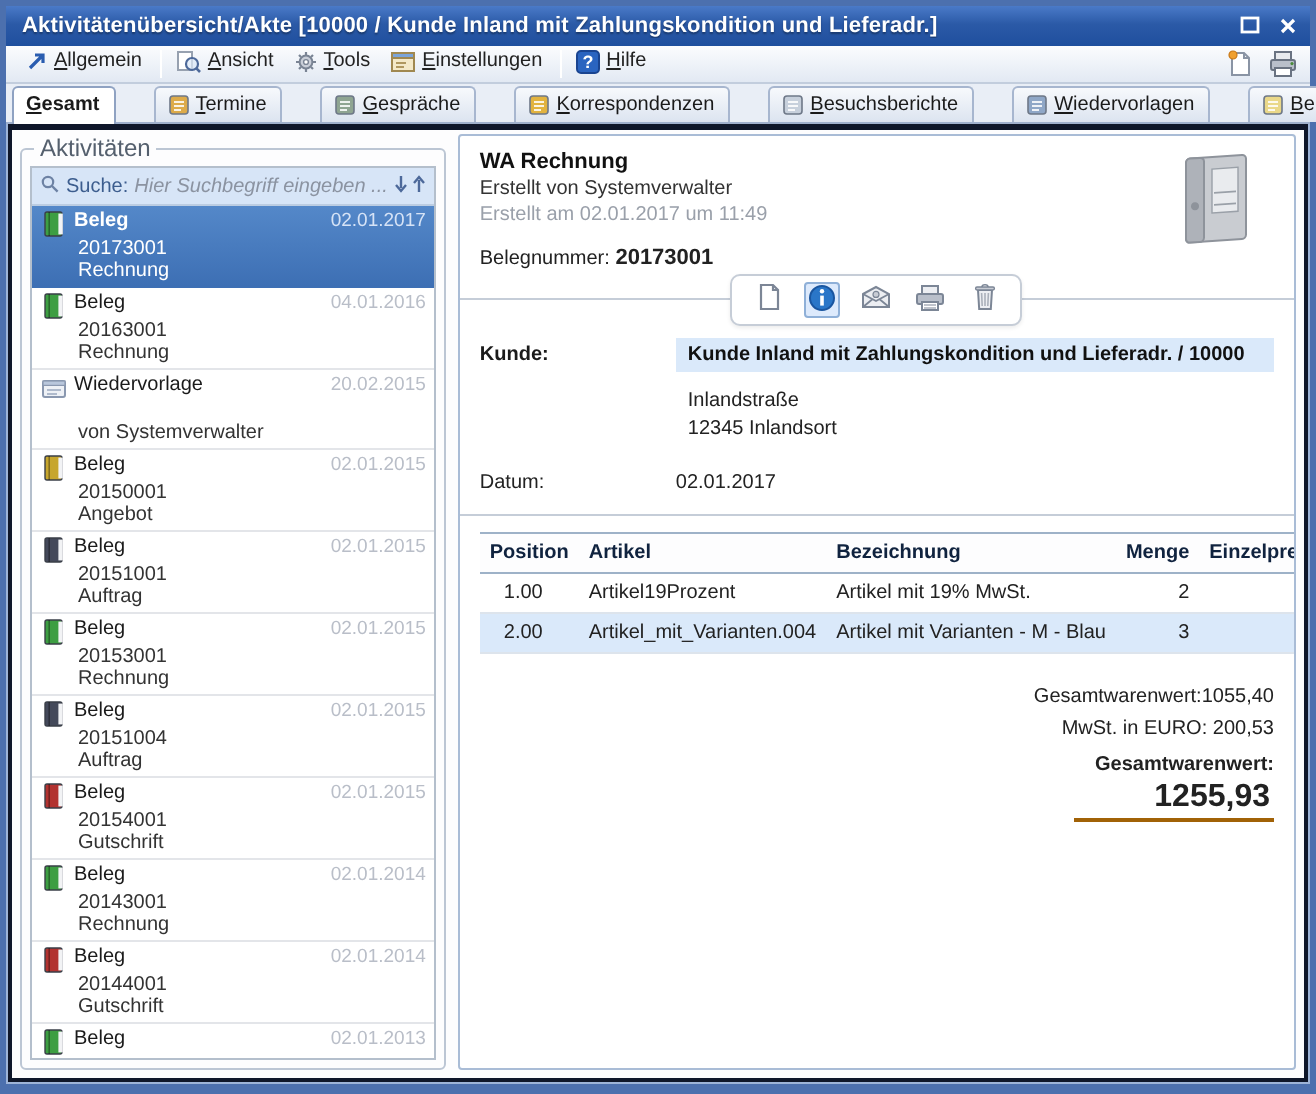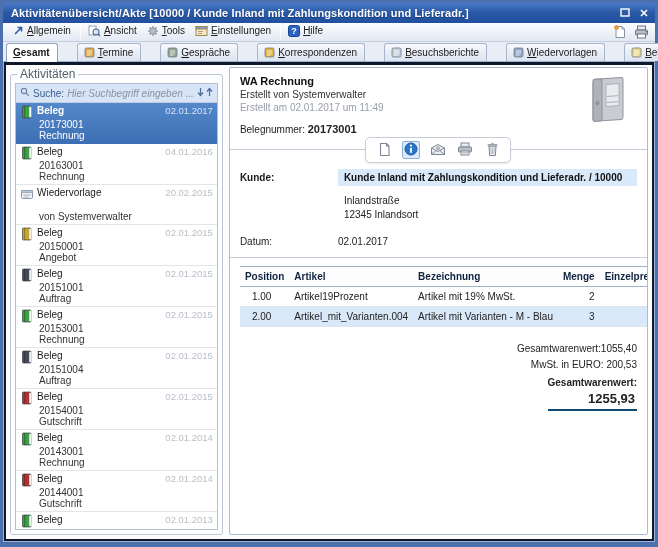--- a/index.html
+++ b/index.html
@@ -80,21 +80,21 @@
   table.pos { width:100%; border-collapse:collapse; margin-top:8px; }
   table.pos th { text-align:left; font-weight:bold; color:#10233f; border-top:1px solid #9eb2c8; border-bottom:1px solid #9eb2c8; padding:4px 5px; background:#fdfdfe; white-space:nowrap; }
   table.pos td { padding:4px 5px; border-bottom:1px solid #dde4ec; color:#222; white-space:nowrap; overflow:hidden; }
   table.pos tr.alt td { background:#dae9fa; }
   table.pos th.num, table.pos td.num { text-align:right; }
   table.pos td.pos-c { padding-left:12px; }
 
   .totals { margin-top:14px; margin-left:auto; text-align:right; line-height:16px; }
   .totals .t-line { color:#222; }
   .totals .t-total { font-weight:bold; margin-top:2px; }
-  .totals .t-total-val { font-weight:bold; font-size:13px; border-bottom:2px solid #0c4a6e; padding:0 2px 2px 40px; display:inline-block; }
+  .totals .t-total-val { font-weight:bold; font-size:16px; border-bottom:2px solid #a16207; padding:0 2px 2px 40px; display:inline-block; }
 
   u { text-decoration:underline; }
 </style>
 </head>
 <body>
 
 <div class="window">
 
   <div class="titlebar">
     <span class="title">Aktivitätenübersicht/Akte [10000 / Kunde Inland mit Zahlungskondition und Lieferadr.]</span>

